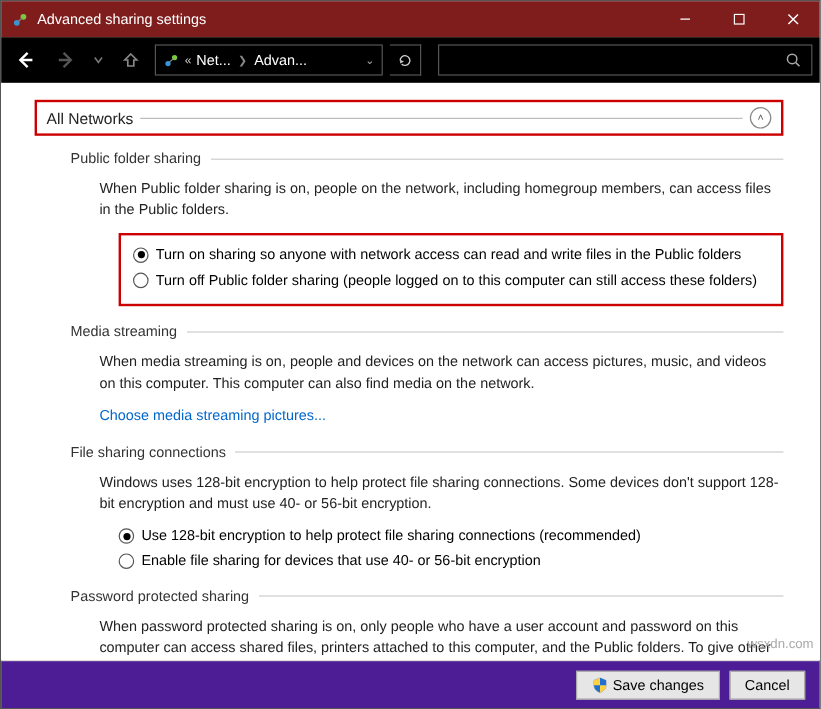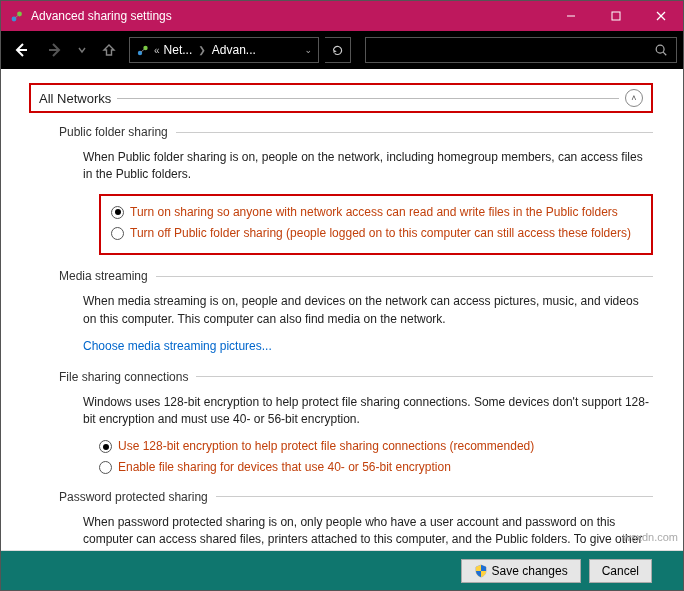--- a/index.html
+++ b/index.html
@@ -15,21 +15,21 @@
   .window {
     width: 684px;
     height: 591px;
     background: #fff;
     border: 1px solid #555;
     display: flex;
     flex-direction: column;
   }
   .titlebar {
     height: 30px;
-    background: #be185d;
+    background: #7f1d1d;
     color: #fff;
     display: flex;
     align-items: center;
     padding-left: 8px;
   }
   .titlebar .title-icon {
     width: 16px; height: 16px; margin-right: 6px;
     display:flex; align-items:center; justify-content:center;
   }
   .title-text { font-size: 12px; }
@@ -124,39 +124,39 @@
     font-size:12px;
     line-height:1.45;
     margin-bottom:10px;
   }
   .radio-group { margin-left:40px; }
   .radio-row {
     display:flex; align-items:flex-start;
     gap:6px;
     margin-bottom:4px;
     font-size:12px;
-    color:#c2410c;
+    color:#000000;
     line-height:1.4;
   }
   .radio-dot{
     width:13px;height:13px;border:1px solid #555;border-radius:50%;
     flex-shrink:0; margin-top:2px;
     display:flex;align-items:center;justify-content:center;
   }
   .radio-dot.checked::after{
     content:""; width:6px;height:6px;background:#000;border-radius:50%;
   }
   .redbox { border:2px solid #c00; padding:8px 10px; }
   .link { color:#0066cc; cursor:pointer; }
   .footer{
     height:40px;
     border-top:1px solid #ddd;
-    background:#0f766e;
+    background:#4c1d95;
     display:flex;align-items:center;justify-content:flex-end;
-    padding:0 31px; gap:8px;
+    padding:0 12px; gap:8px;
   }
   .btn{
     height:24px;
     padding:0 12px;
     border:1px solid #aaa;
     background:#e6e6e6;
     font-size:12px;
     display:flex;align-items:center;gap:4px;
     cursor:pointer;
   }

